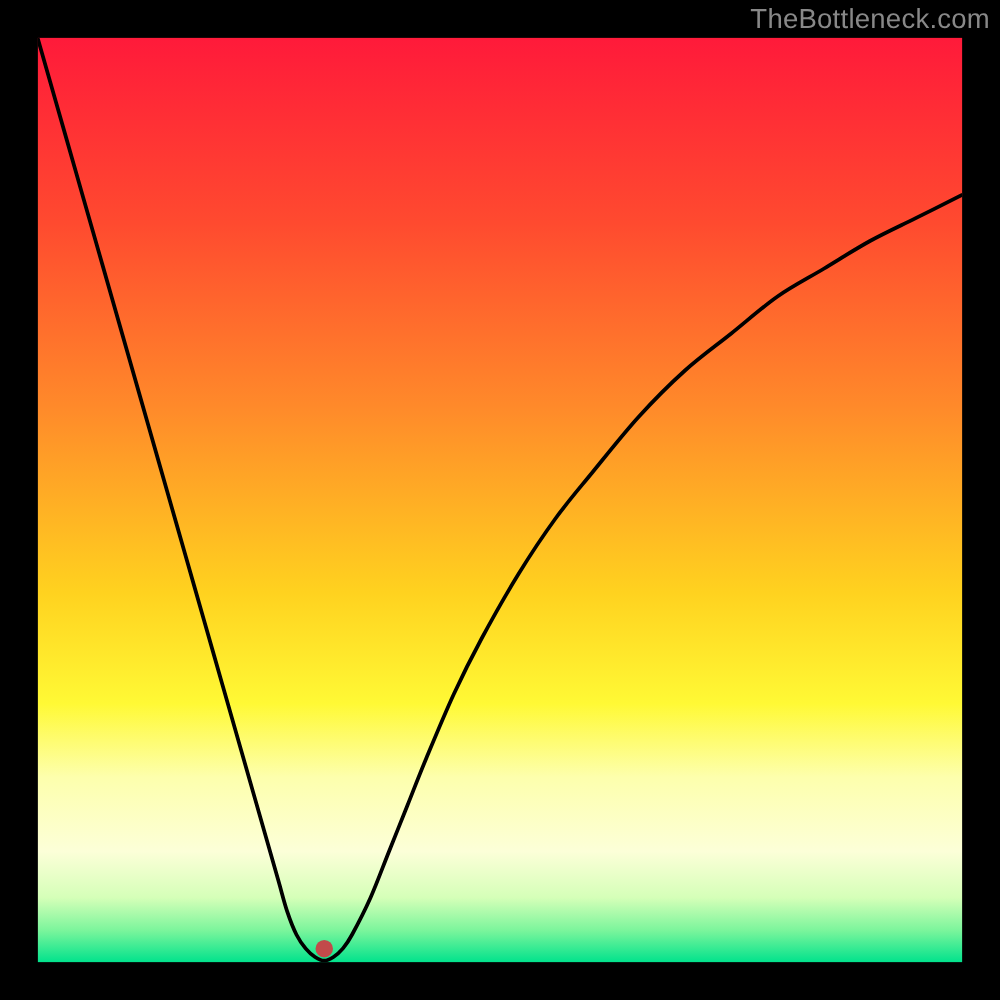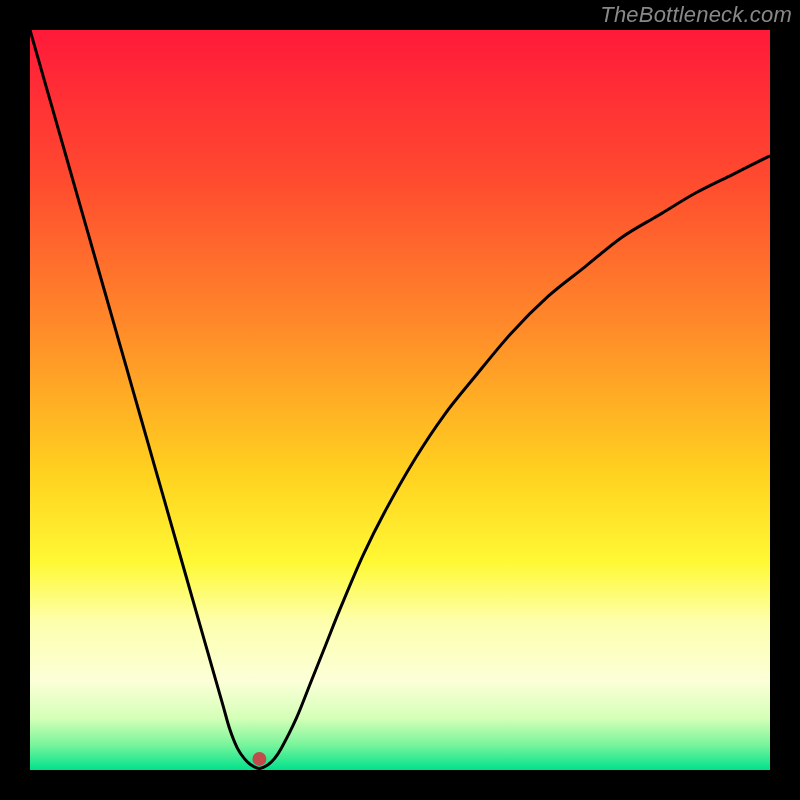--- a/index.html
+++ b/index.html
@@ -18,21 +18,20 @@
     background: #000;
   }
   .watermark {
     position: absolute;
     top: 2px;
     right: 8px;
     color: #888;
     font-size: 22px;
     letter-spacing: 0.2px;
     z-index: 10;
-    font-style: italic;
   }
   .plot-area {
     position: absolute;
     left: 30px;
     top: 30px;
     width: 740px;
     height: 740px;
     overflow: hidden;
   }
   .gradient {

